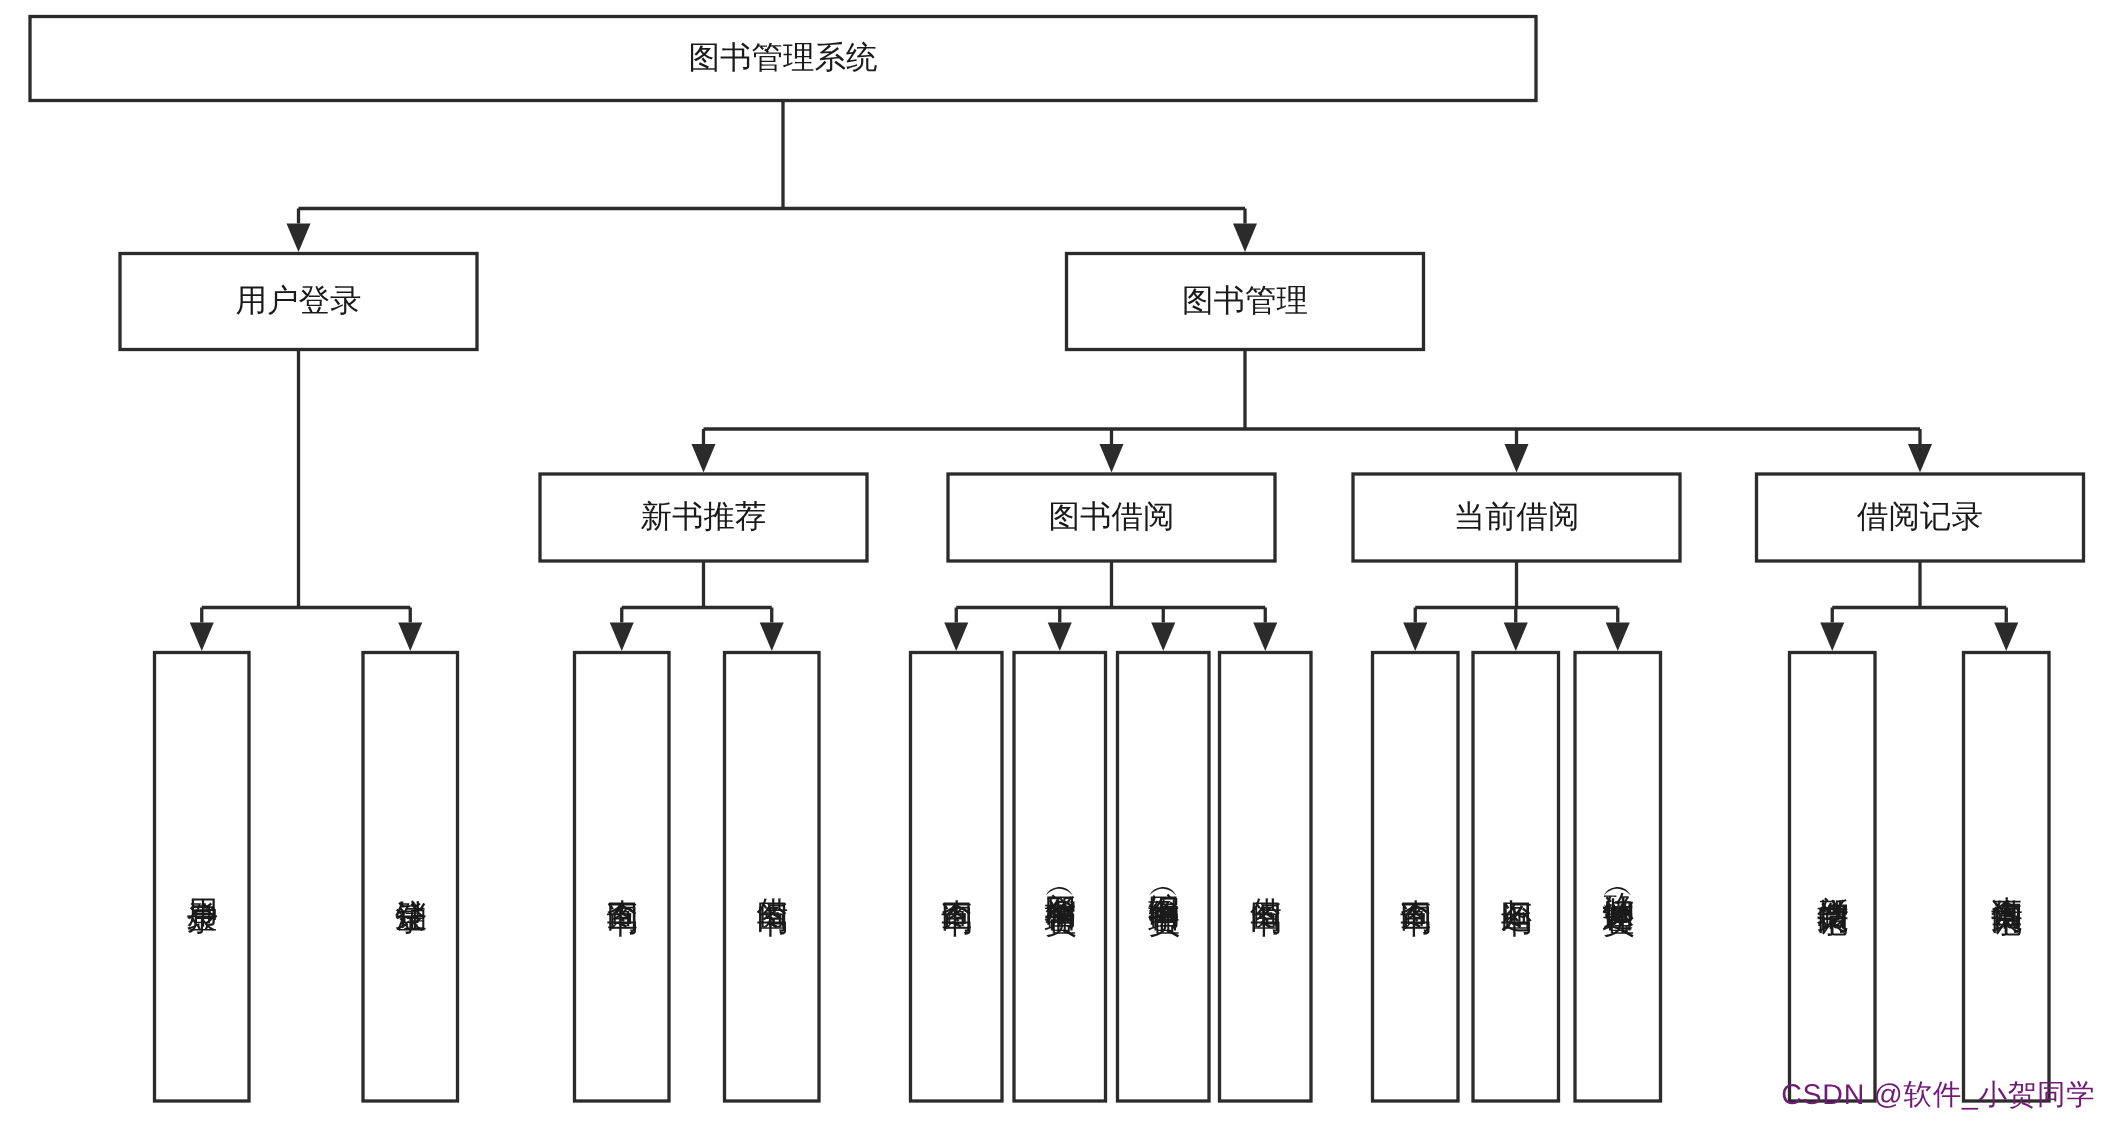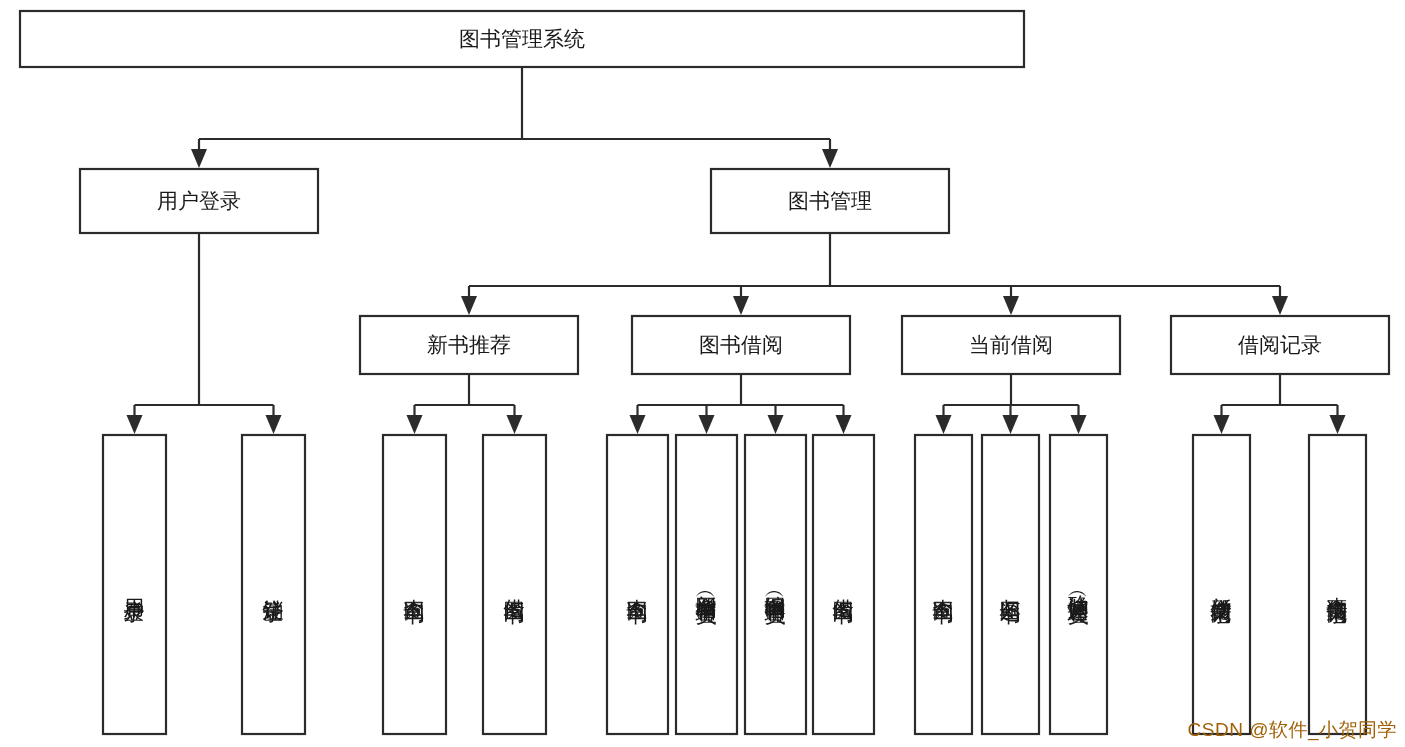--- a/index.html
+++ b/index.html
@@ -64,21 +64,21 @@
     text-align: center;
     white-space: nowrap;
     pointer-events: none;
   }
   .watermark {
     position: absolute;
     right: 8px;
     bottom: 4px;
     font-family: "Liberation Sans", "DejaVu Sans", sans-serif;
     font-size: 19px;
-    color: #a16207;
+    color: #701a75;
     white-space: nowrap;
     letter-spacing: 0.5px;
   }
 </style>
 </head>
 <body>
 
 <div id="diagram-root">
 
   <svg class="diagram-canvas" viewBox="0 0 1405 747">

